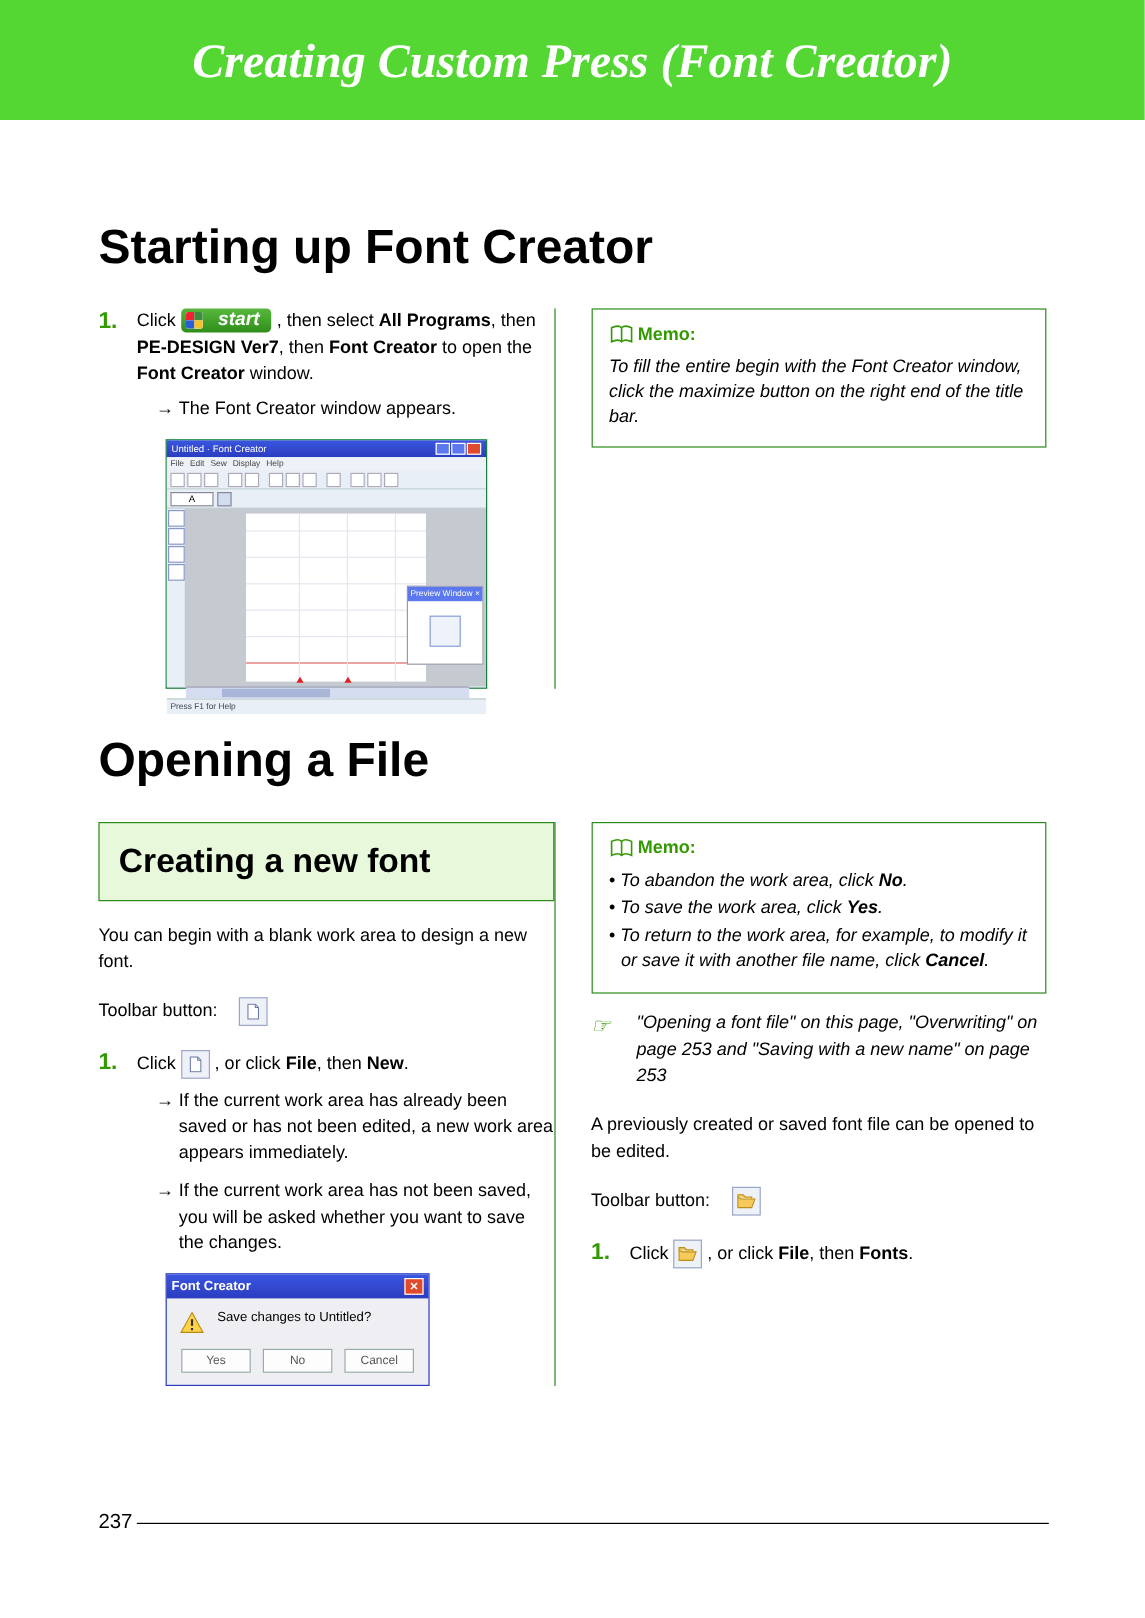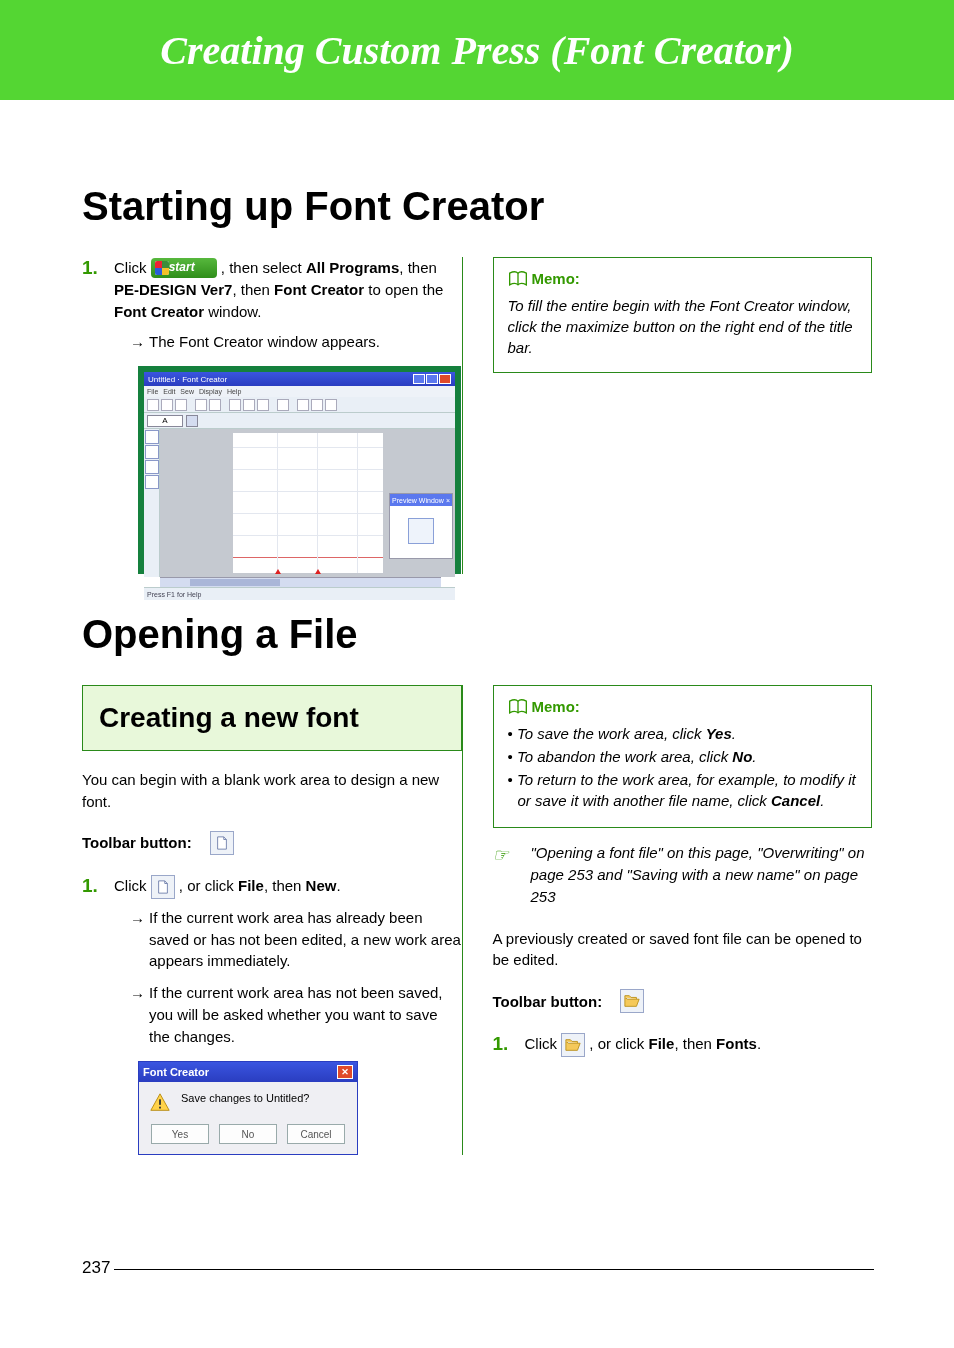--- a/index.html
+++ b/index.html
@@ -72,23 +72,23 @@
     display: flex;
     align-items: flex-start;
     margin-left: 48px;
     margin-top: 8px;
     font-size: 15px;
     line-height: 1.45;
   }
   .arrow-sym { margin-right: 4px; }
   .screenshot-fc {
     margin: 14px 0 0 56px;
-    width: 323px;
+    width: 268px;
     height: 208px;
-    border: 6px solid #15803d;
+    border: 1px solid #15803d;
     background: #e9eff6;
     position: relative;
     font-size: 8px;
   }
   .fc-titlebar {
     height: 14px;
     background: linear-gradient(#3a55e0, #2a3dc0);
     color: #fff;
     display: flex;
     align-items: center;
@@ -207,21 +207,21 @@
     margin-bottom: 18px;
   }
   .subhead-bar .sh {
     color: #000;
     font-size: 28px;
     font-weight: bold;
   }
   .para { font-size: 15px; line-height: 1.45; margin-bottom: 18px; }
   .toolbar-label {
     font-size: 15px;
-    font-weight: bold;
+    font-weight: normal;
     display: flex;
     align-items: center;
     gap: 18px;
     margin-bottom: 20px;
   }
   .icon-btn {
     width: 24px; height: 24px;
     background: #eef2f8;
     border: 1px solid #9aa7c9;
     display: flex; align-items: center; justify-content: center;
@@ -229,23 +229,23 @@
   .icon-new svg, .icon-open svg { width: 16px; height: 14px; }
   .start-btn-inline {
     display: inline-flex;
     align-items: center;
     height: 20px;
     background: linear-gradient(#57b83d, #2f8e1a);
     border-radius: 4px;
     color: #fff;
     font-style: italic;
     font-weight: bold;
-    font-size: 12px;
-    padding: 0 22px 0 4px;
-    gap: 0;
+    font-size: 16px;
+    padding: 0 10px 0 4px;
+    gap: 13px;
     vertical-align: middle;
     position: relative;
     top: -1px;
   }
   .start-btn-inline .flag {
     width: 14px; height: 14px; background: #fff; border-radius: 2px;
     display: grid; grid-template-columns: 1fr 1fr; grid-template-rows: 1fr 1fr;
     overflow: hidden;
   }
   .start-btn-inline .flag span:nth-child(1){background:#e23;} 
@@ -500,22 +500,22 @@
     <div class="col-right">
       <div class="memo-box">
         <div class="memo-head">
           <svg viewBox="0 0 24 20">
               <path d="M2 3 C6 1 10 1 12 3 C14 1 18 1 22 3 L22 17 C18 15 14 15 12 17 C10 15 6 15 2 17 Z" fill="none" stroke="#339900" stroke-width="1.6"></path>
               <line x1="12" y1="3" x2="12" y2="17" stroke="#339900" stroke-width="1.6"></line>
             </svg>
           <span>Memo:</span>
         </div>
         <ul class="memo-ul">
+          <li><span>To abandon the work area, click </span><b>No</b><span>.</span></li>
           <li><span>To save the work area, click </span><b>Yes</b><span>.</span></li>
-          <li><span>To abandon the work area, click </span><b>No</b><span>.</span></li>
           <li><span>To return to the work area, for example, to modify it or save it with another file name, click </span><b>Cancel</b><span>.</span></li>
         </ul>
       </div>
 
       <div class="crossref">
         <span class="hand">☞</span>
         <span>"Opening a font file"  on this page, "Overwriting" on page 253 and "Saving with a new name" on page 253</span>
       </div>
 
       <div class="para">A previously created or saved font file can be opened to be edited.</div>

